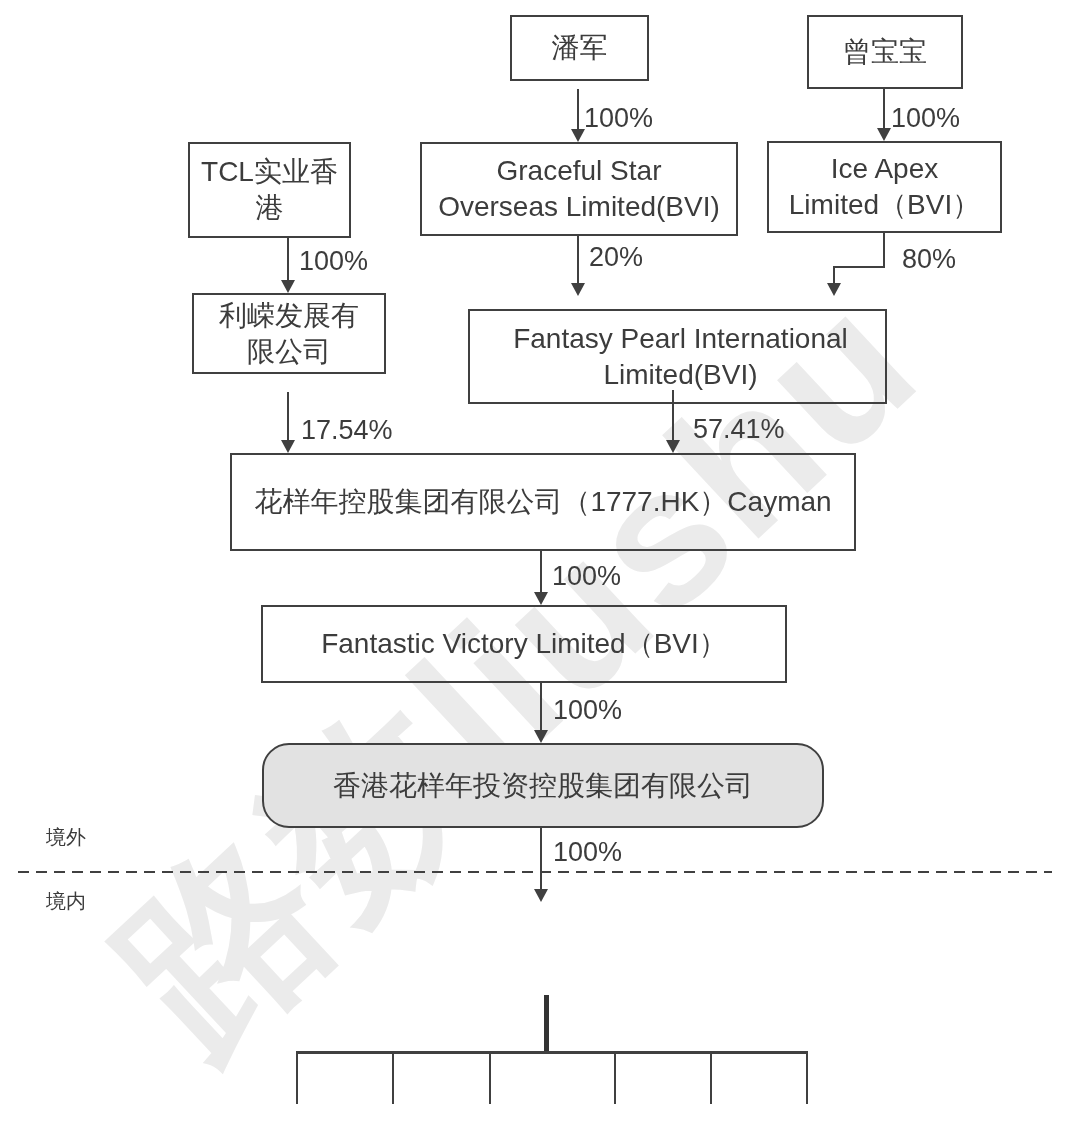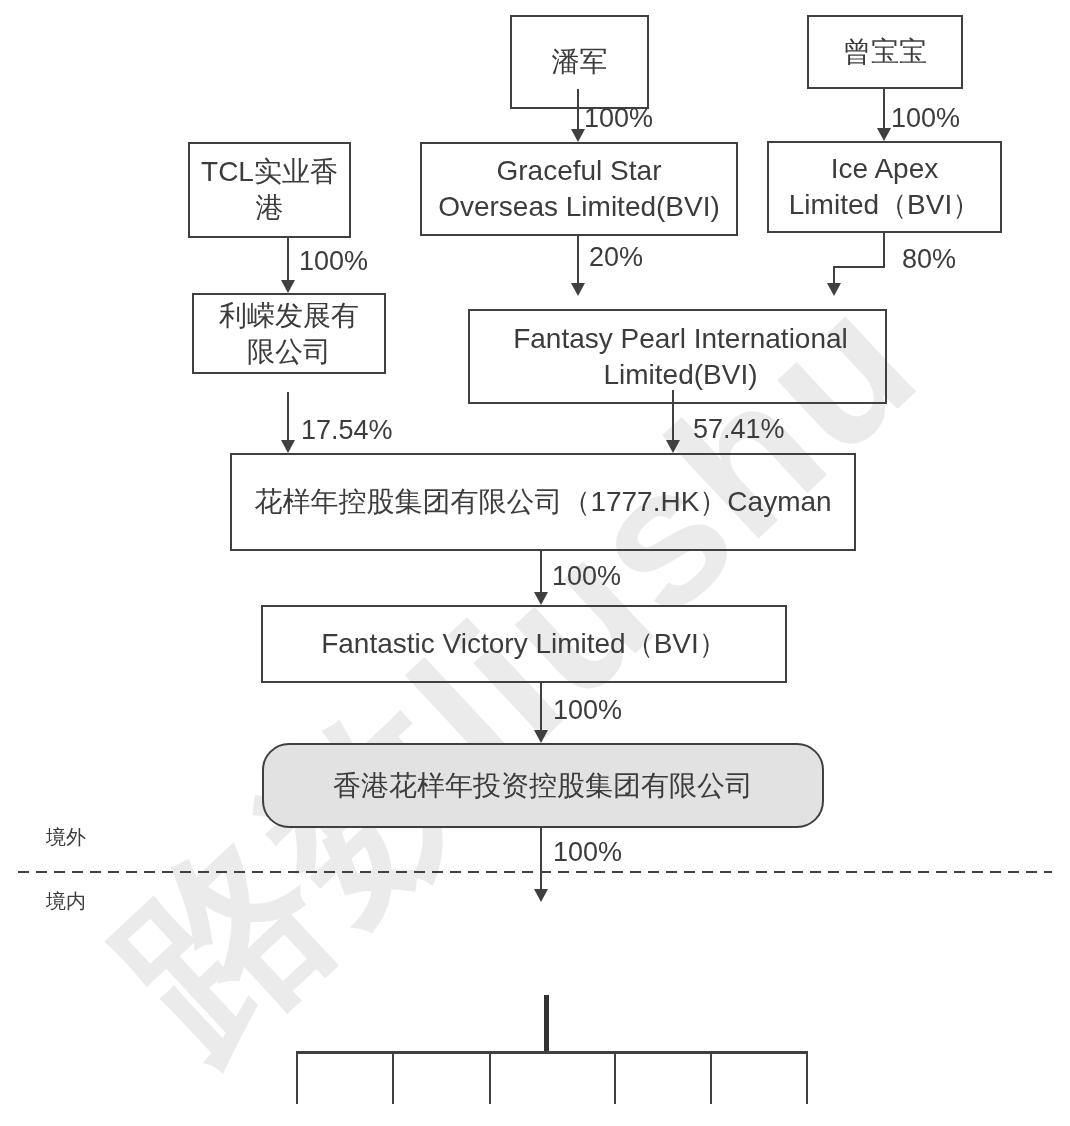--- a/index.html
+++ b/index.html
@@ -37,21 +37,21 @@
   }
   .thick{position:absolute;width:5px;background:#333;z-index:1;}
 </style>
 </head>
 <body>
 
 <div id="canvas">
 
   <div class="wm">路数liushu</div>
 
-  <div class="node" style="left:510px;top:15px;width:139px;height:94px;">潘军</div>
+  <div class="node" style="left:510px;top:15px;width:139px;height:66px;">潘军</div>
   <div class="node" style="left:807px;top:15px;width:156px;height:74px;">曾宝宝</div>
 
   <div class="node" style="left:188px;top:142px;width:163px;height:96px;">TCL实业香港</div>
   <div class="node" style="left:420px;top:142px;width:318px;height:94px;">Graceful Star
 Overseas Limited(BVI)</div>
   <div class="node" style="left:767px;top:141px;width:235px;height:92px;">Ice Apex
 Limited（BVI）</div>
 
   <div class="node" style="left:192px;top:293px;width:194px;height:81px;">利嵘发展有
 限公司</div>

